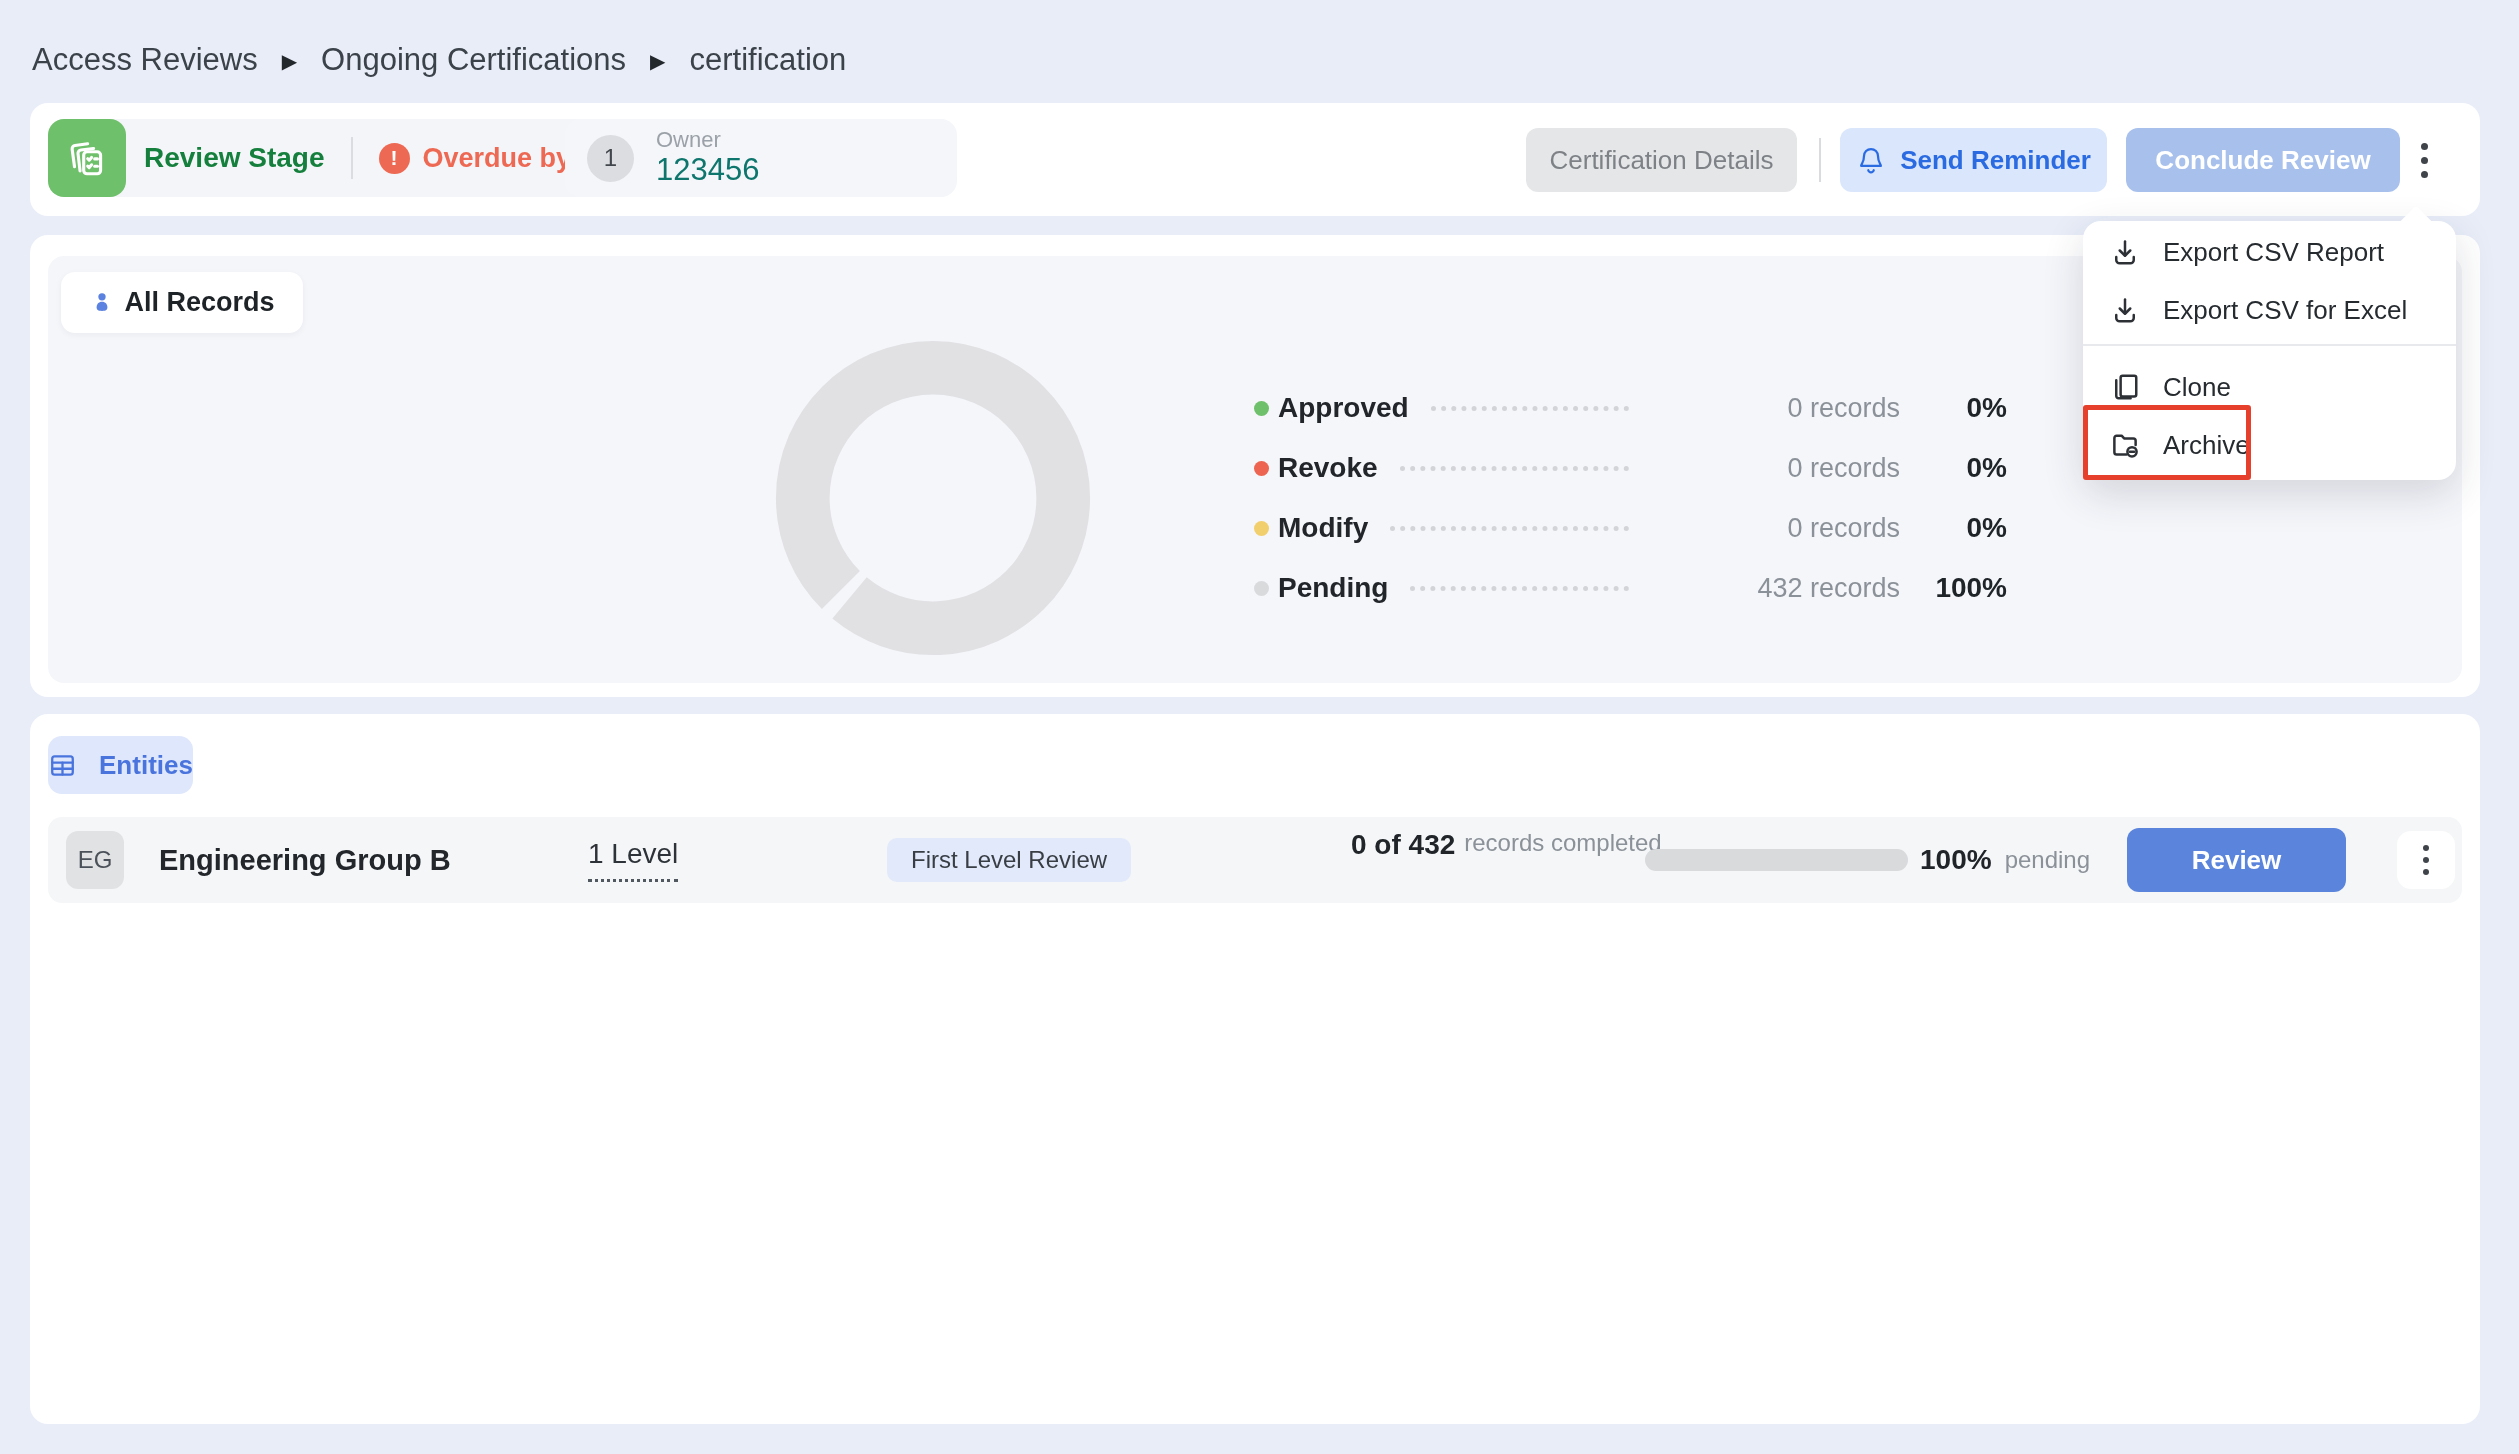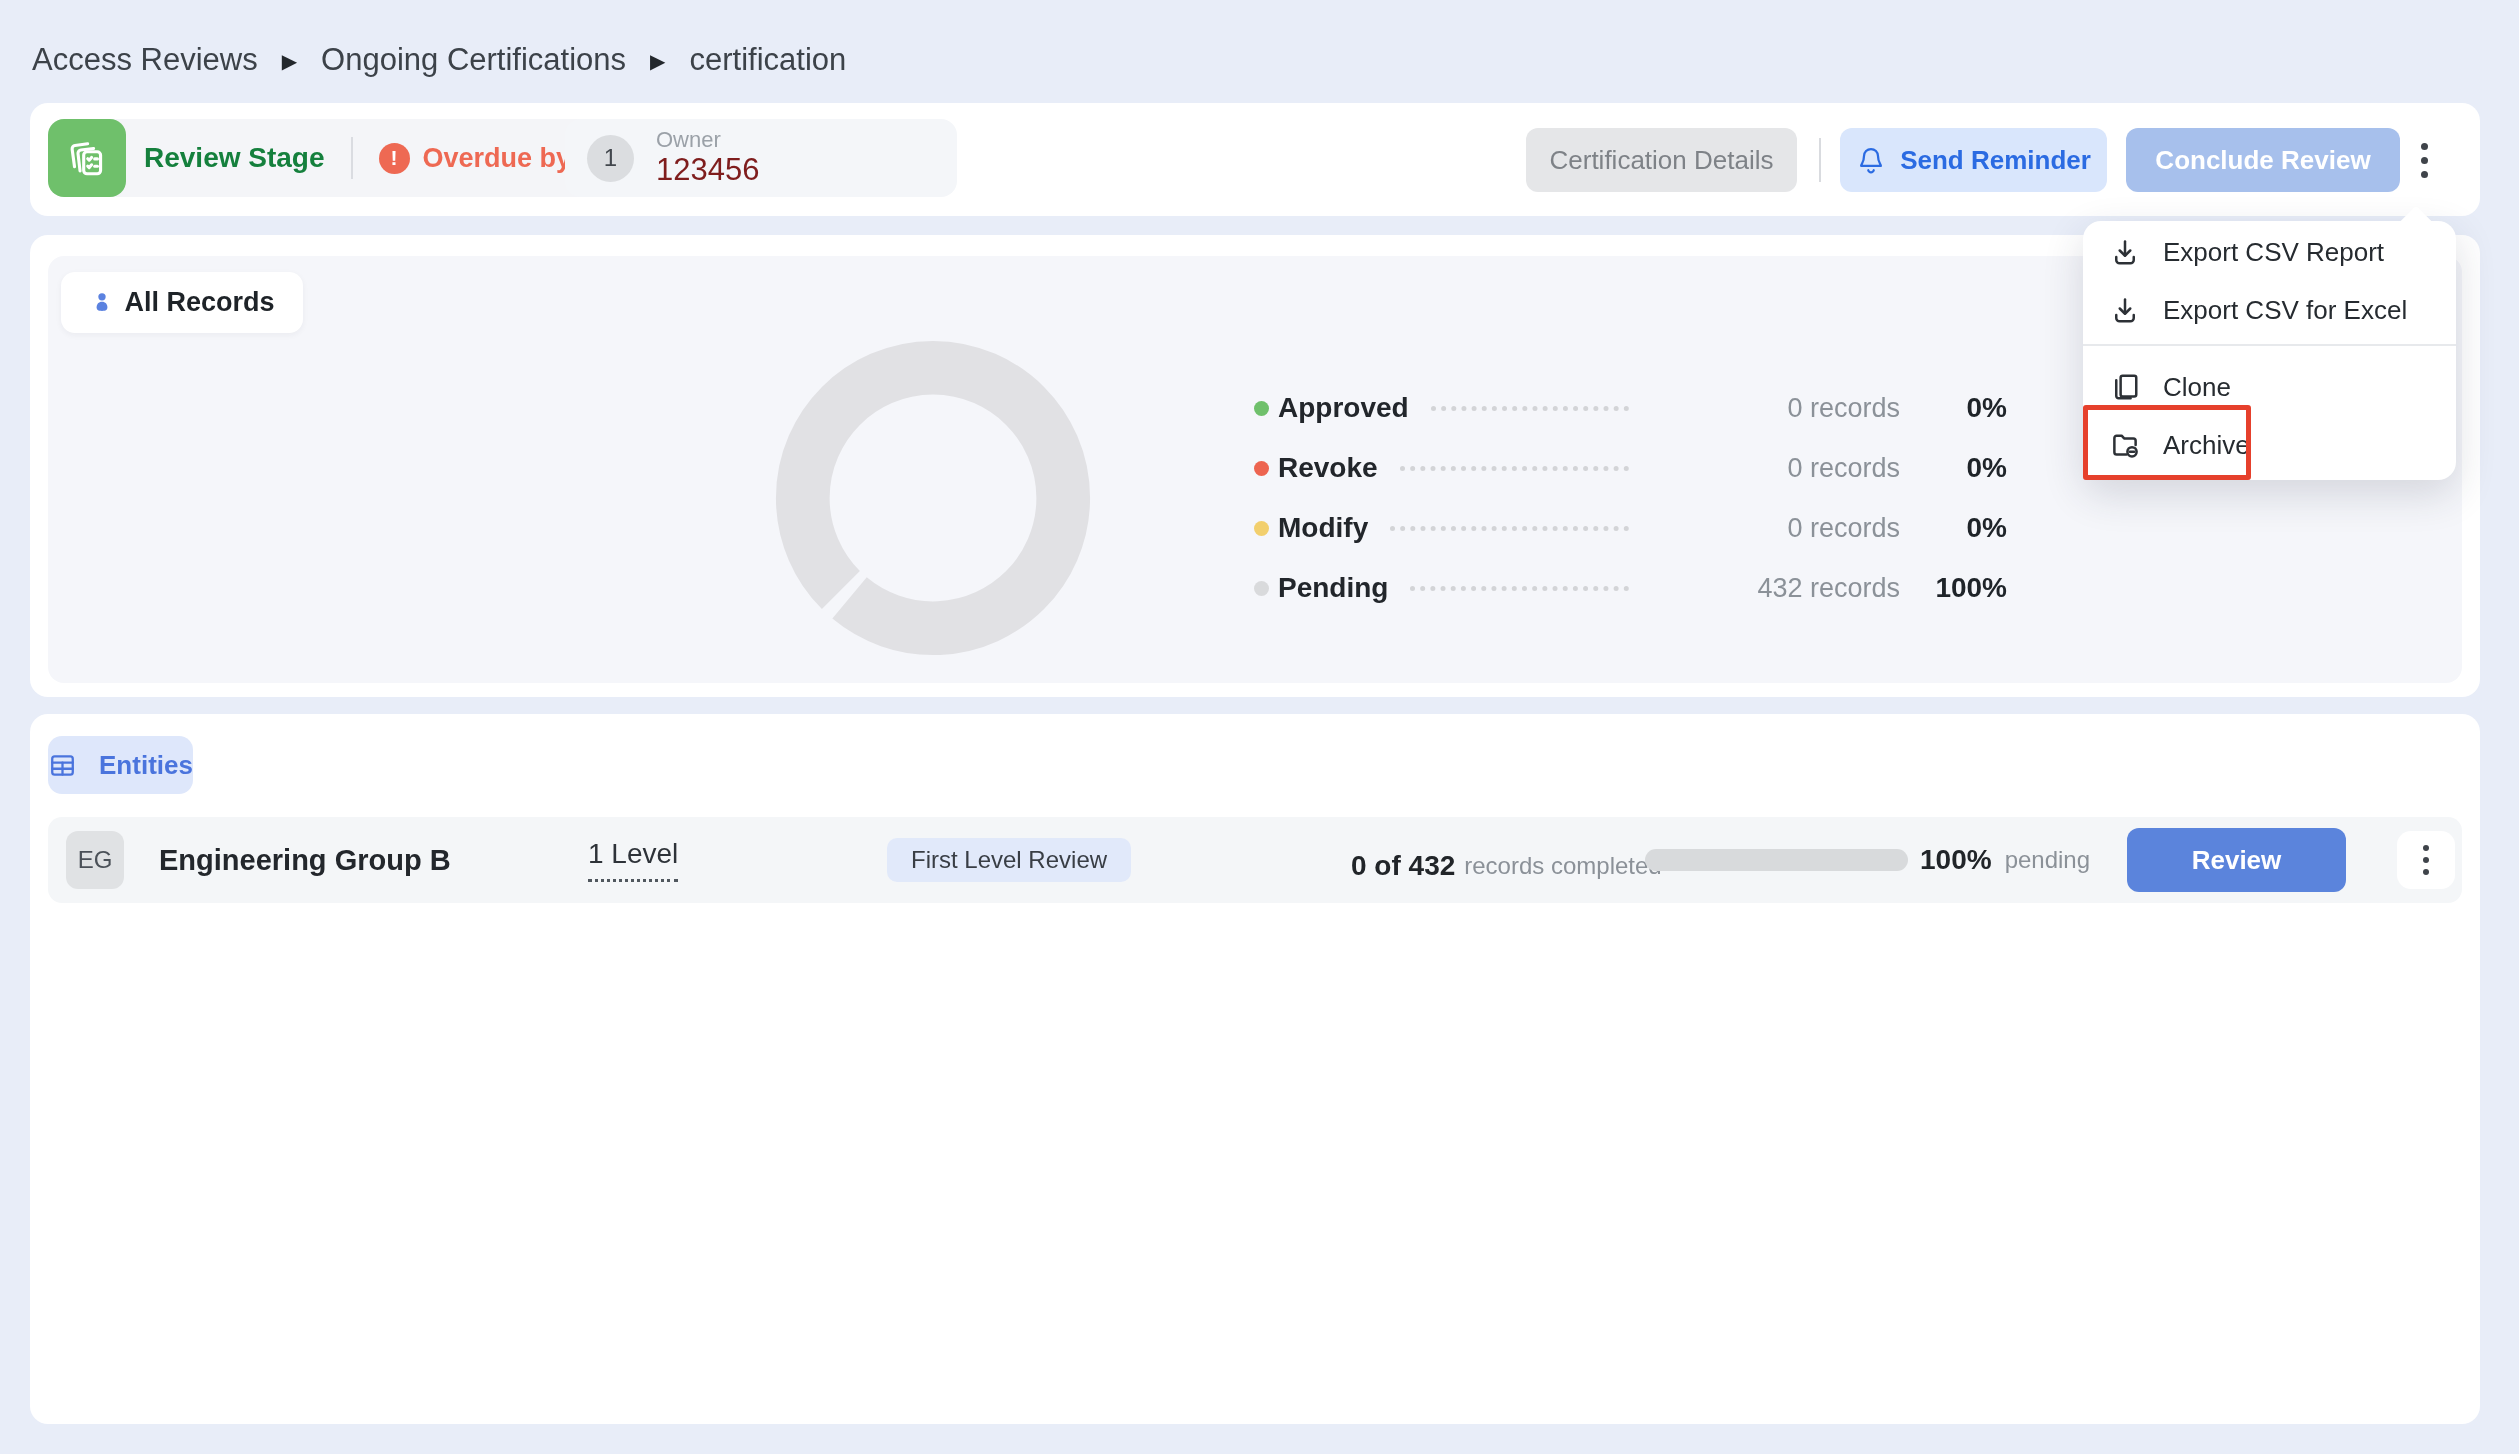--- a/index.html
+++ b/index.html
@@ -50,21 +50,21 @@
     position: absolute; left: 535px; top: 16px; width: 392px; height: 78px;
     background: #f4f6f9; border-radius: 16px;
     display: flex; align-items: center; padding-left: 22px;
   }
   .owner-circle {
     width: 47px; height: 47px; border-radius: 50%; background: #dbdde0;
     color: #42474d; font-size: 24px; display: flex; align-items: center; justify-content: center;
   }
   .owner-texts { margin-left: 22px; line-height: 1.12; }
   .owner-label { font-size: 22px; color: #9ba1a8; }
-  .owner-value { font-size: 31px; color: #7f1d1d; font-weight: 500; }
+  .owner-value { font-size: 31px; color: #0f766e; font-weight: 500; }
 
   .btn { display: flex; align-items: center; justify-content: center; border-radius: 12px; cursor: pointer; }
   .btn-cert {
     position: absolute; left: 1496px; top: 25px; width: 271px; height: 64px;
     background: #e5e6e8; color: #7e8287; font-size: 26px; font-weight: 500;
   }
   .hdr-divider { position: absolute; left: 1789px; top: 35px; width: 2px; height: 44px; background: #d9dbdf; }
   .btn-remind {
     position: absolute; left: 1810px; top: 25px; width: 267px; height: 64px;
     background: #d9e6fc; color: #2b6be2; font-size: 26px; font-weight: 600; gap: 14px;
@@ -132,22 +132,22 @@
   .entity-level span {
     font-size: 28px; color: #2e3339; padding-bottom: 9px;
     border-bottom: 3px dotted #50575e;
   }
   .entity-stage {
     position: absolute; left: 839px; top: 21px; height: 44px; padding: 0 24px;
     background: #e1e9fa; border-radius: 10px;
     display: flex; align-items: center; font-size: 24px; color: #393e45; font-weight: 500;
   }
   .entity-counts {
-    position: absolute; left: 1303px; top: 6px; height: 86px;
-    display: flex; align-items: center; gap: 9px;
+    position: absolute; left: 1303px; top: 12px; height: 86px;
+    display: flex; align-items: flex-start; gap: 9px;
   }
   .counts-strong { font-size: 28px; font-weight: 700; color: #212529; }
   .counts-muted { font-size: 24px; color: #8b9198; }
   .entity-progress {
     position: absolute; left: 1597px; top: 32px; width: 263px; height: 22px;
     background: #d8dadc; border-radius: 11px;
   }
   .entity-pct {
     position: absolute; left: 1872px; top: 0; height: 86px;
     display: flex; align-items: center; gap: 13px;

